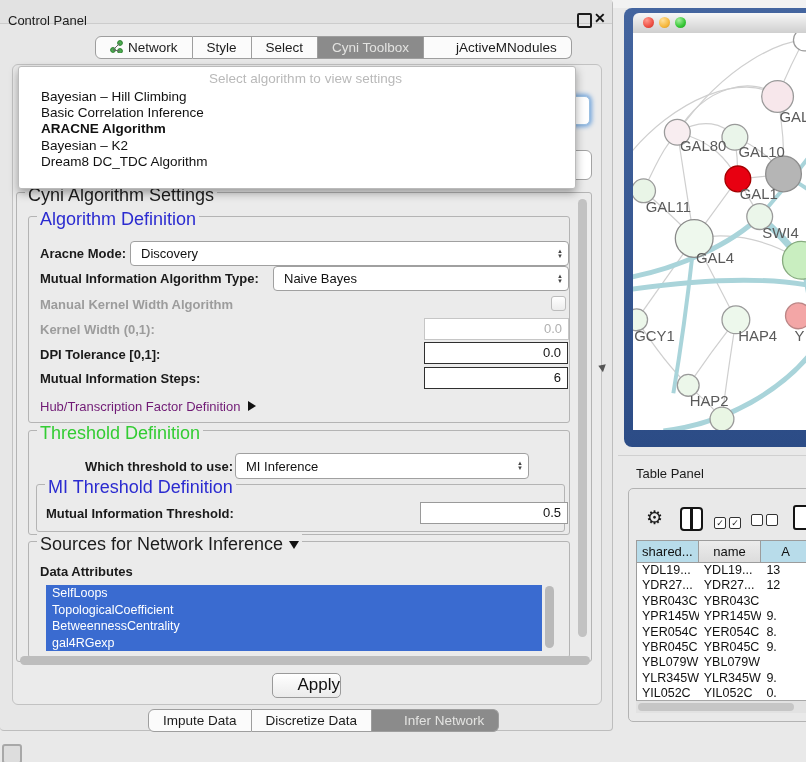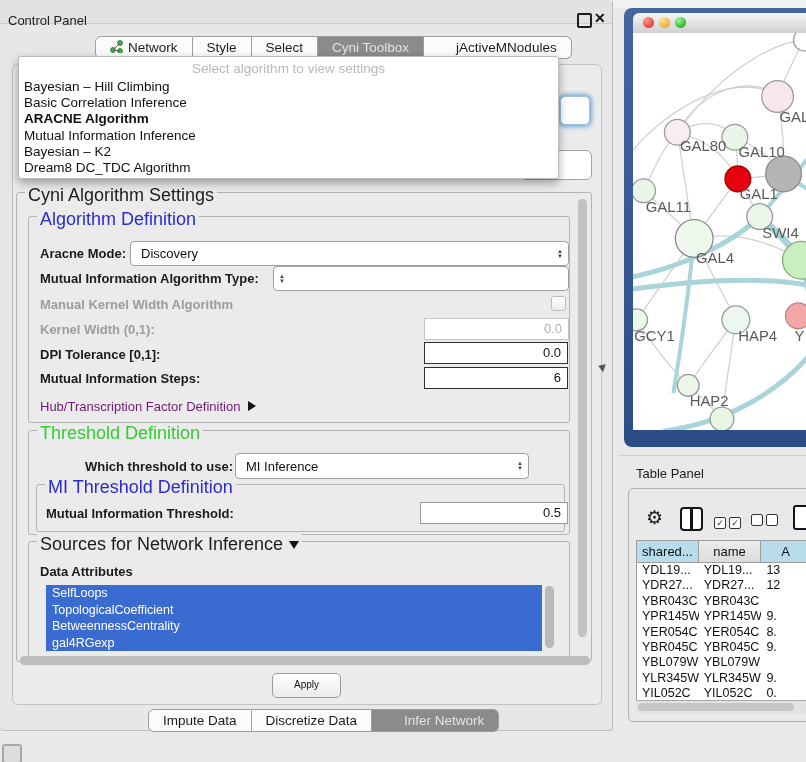--- a/index.html
+++ b/index.html
@@ -28,23 +28,23 @@
   
   .inner-panel{left:12px;top:64px;width:588px;height:639px;background:#ebebeb;
                border:1px solid #c2c2c2;border-radius:6px;}
   
   .combo-frag1{left:560px;top:96px;width:28px;height:27px;background:#fff;
                border:1px solid #9cc0e2;border-radius:5px;
                box-shadow:0 0 4px 2px #79a9dd;}
   .combo-frag2{left:520px;top:150px;width:70px;height:28px;background:#fff;
                border:1px solid #a3a3a3;border-radius:6px;}
   
-  .popup{left:18px;top:56px;width:539px;height:118px;background:#ffffff;
+  .popup{left:18px;top:66px;width:539px;height:118px;background:#ffffff;
          border:1px solid #bbbbbb;border-radius:3px;z-index:30;
-         box-shadow:0 4px 10px rgba(0,0,0,0.35);padding-top:3px;}
+         box-shadow:0 4px 10px rgba(0,0,0,0.35);padding-top:3px;padding-left:17px;}
   .dd-prompt{text-align:center;color:#b9b9b9;font-size:13.5px;height:19px;line-height:18px;}
   .dd-item{font-size:13.5px;color:#111;height:16.2px;line-height:16.2px;padding-left:5px;}
   .dd-item.bold{font-weight:bold;}
   
   .group{border:1px solid #b4b4b4;border-radius:3px;background:#ebebeb;}
   .legend{position:absolute;top:-8px;left:8px;background:#ebebeb;padding:0 3px;
           font-size:18px;color:#1c1c1c;white-space:nowrap;}
   .legend.blue{color:#2b2bd0;}
   .legend.green{color:#33cc33;}
   .lbl{font-size:13px;font-weight:bold;color:#1a1a1a;white-space:nowrap;}
@@ -59,22 +59,22 @@
   .tfield.gray{border:1px solid #c6c6c6;color:#b0b0b0;}
   .tfield.dark{border:1.5px solid #2f2f2f;}
   .tfield.mid{border:1px solid #9a9a9a;}
   .checkbox{width:13px;height:13px;border:1px solid #bcbcbc;border-radius:3px;
             background:linear-gradient(#ffffff,#ececec);}
   .attr-item{height:16.5px;line-height:16.5px;background:#3a6bd0;color:#ffffff;
              font-size:12.5px;padding-left:6px;}
   .sb-thumb{background:#c2c2c2;border-radius:5px;}
   .hthumb{background:#bdbdbd;border-radius:5px;}
   .apply-btn{width:67px;height:23px;background:linear-gradient(#ffffff,#ebebeb);
-             border:1px solid #9a9a9a;border-radius:5px;font-size:10px;color:#111;
-             text-align:center;line-height:22px;}
+             border:1px solid #9a9a9a;border-radius:5px;font-size:17px;color:#111;
+             text-align:right;line-height:22px;}
   .arrow-right{display:inline-block;width:0;height:0;border-left:8px solid #111;
                border-top:5px solid transparent;border-bottom:5px solid transparent;
                margin-left:8px;}
   .arrow-down{display:inline-block;width:0;height:0;border-top:8px solid #111;
               border-left:5px solid transparent;border-right:5px solid transparent;
               margin-left:6px;vertical-align:1px;}
   
   .net-frame{left:624px;top:8px;width:186px;height:439px;
              background:linear-gradient(#44659f,#2c4c86);border-radius:8px 0 0 8px;}
   .net-titlebar{left:633px;top:13px;width:173px;height:20px;
@@ -155,21 +155,20 @@
 
 <div class="abs combo-frag2"></div>
 <div class="abs combo-frag1"></div>
 
 <div class="abs popup">
   <div class="dd-prompt">Select algorithm to view settings</div>
   <div>
       <div class="dd-item">Bayesian – Hill Climbing</div>
       <div class="dd-item">Basic Correlation Inference</div>
       <div class="dd-item bold">ARACNE Algorithm</div>
-      <div class="dd-item">Mutual Information Inference</div>
       <div class="dd-item">Bayesian – K2</div>
       <div class="dd-item">Dream8 DC_TDC Algorithm</div>
     </div>
 </div>
 
 <div class="abs group" style="left:16px;top:192px;width:574px;height:468px;">
   <span class="legend">Cyni Algorithm Settings</span>
 </div>
 
 <div class="abs" style="left:577px;top:196px;width:12px;height:460px;">
@@ -182,20 +181,21 @@
 <div class="abs lbl" style="left:40px;top:246px;">Aracne Mode:</div>
 <div class="abs combo" style="left:130px;top:241px;width:437px;height:23px;">
   <span class="val">Discovery</span>
   <span class="arrows">
       <span>▲</span>
       <span>▼</span>
     </span>
 </div>
 <div class="abs lbl" style="left:40px;top:271px;">Mutual Information Algorithm Type:</div>
 <div class="abs combo" style="left:273px;top:266px;width:294px;height:23px;">
+  <span class="val">Naive Bayes</span>
   <span class="arrows">
       <span>▲</span>
       <span>▼</span>
     </span>
 </div>
 <div class="abs lbl dis" style="left:40px;top:297px;">Manual Kernel Width Algorithm</div>
 <div class="abs checkbox" style="left:551px;top:296px;"></div>
 <div class="abs lbl dis" style="left:40px;top:322px;">Kernel Width (0,1):</div>
 <div class="abs tfield gray" style="left:424px;top:318px;width:137px;height:20px;">0.0</div>
 <div class="abs lbl" style="left:40px;top:347px;">DPI Tolerance [0,1]:</div>

